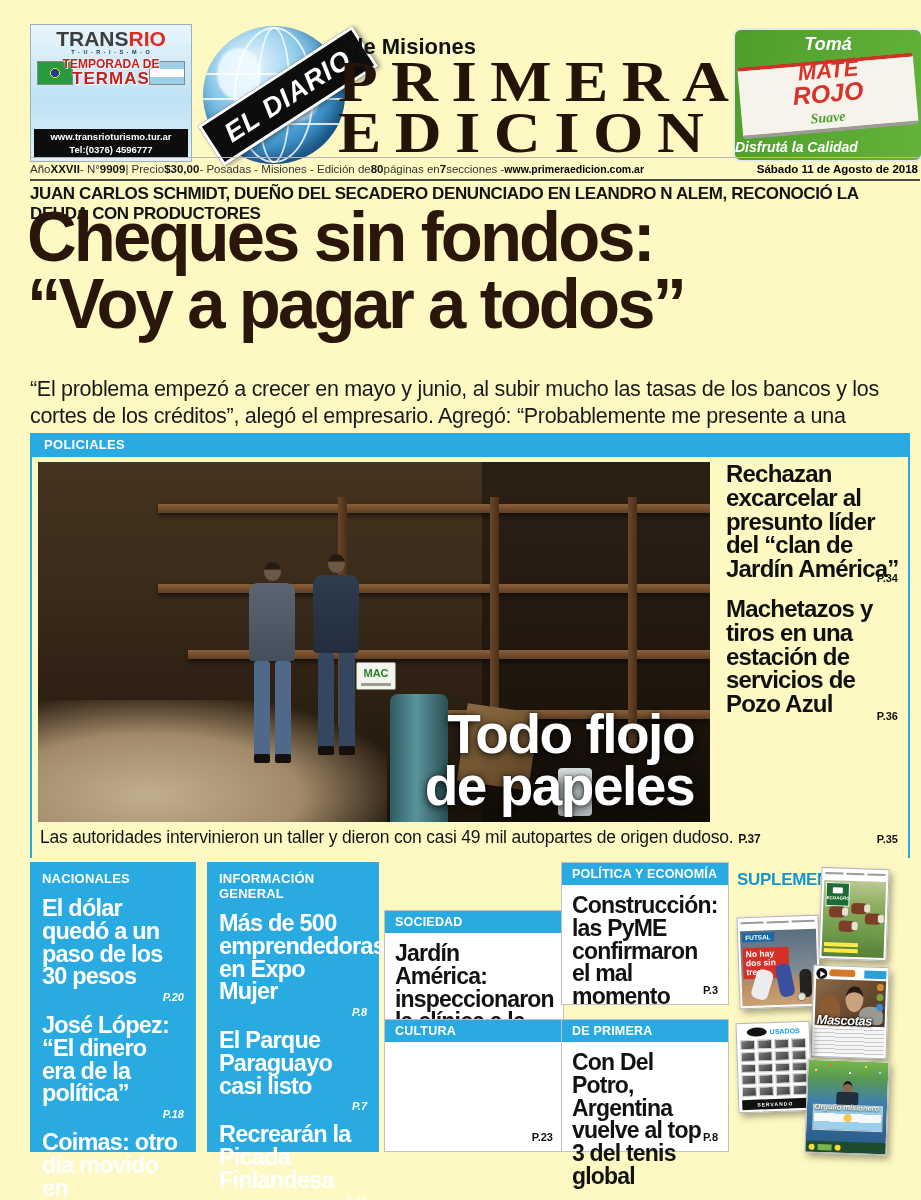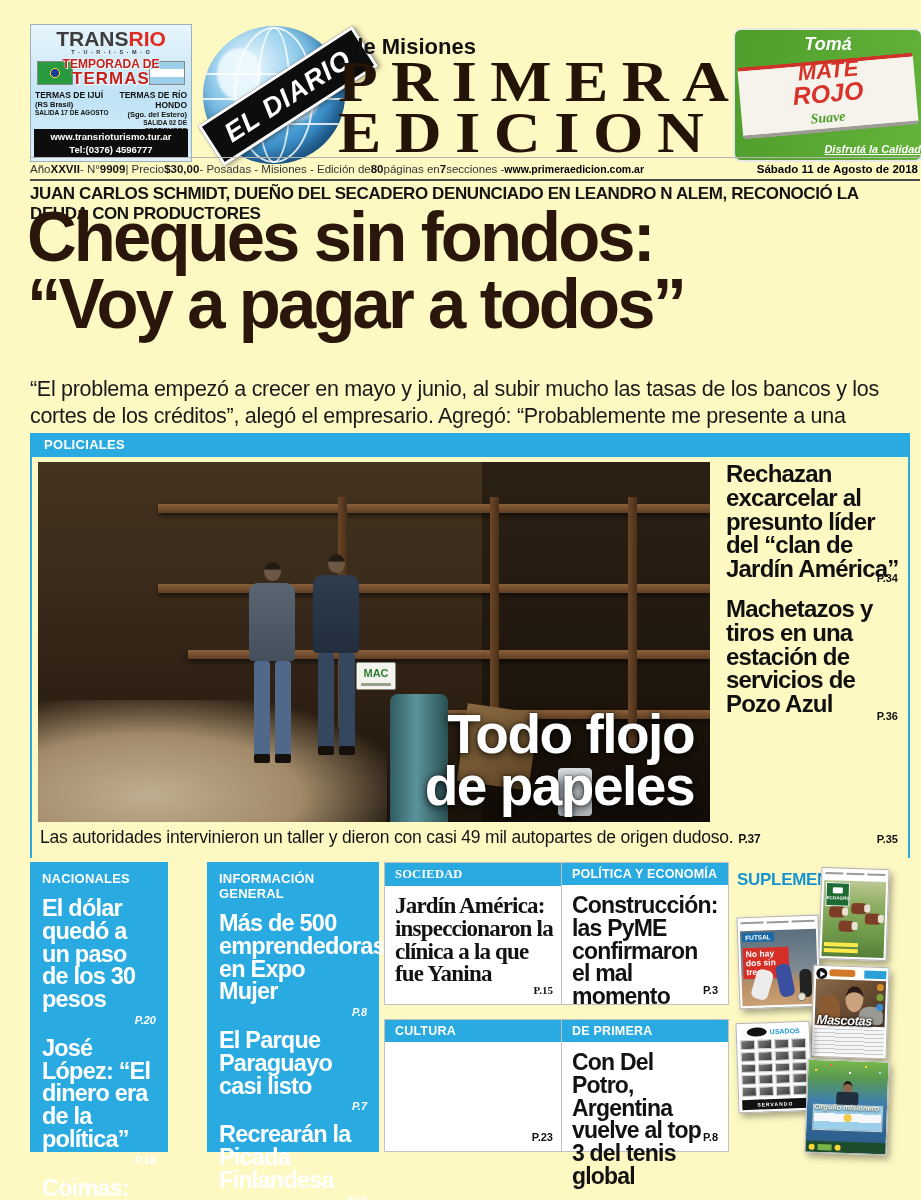--- a/index.html
+++ b/index.html
@@ -28,21 +28,21 @@
 
   .materojo{left:733px;top:28px;width:186px;height:130px;background:linear-gradient(100deg,#4f9e2c,#63b23a);
             border-radius:8px;border:2px solid #e8e8e8;font-style:italic;font-weight:bold;}
   .mr-top{position:absolute;top:4px;left:0;right:0;text-align:center;color:#fff;font-size:18px;}
   .mr-ribbon{position:absolute;left:5px;right:5px;top:30px;height:64px;background:#f5f3ec;transform:rotate(-5deg);
              border-top:4px solid #cf3328;border-bottom:4px solid #9c9c94;border-radius:3px;}
   .mr-mate{position:absolute;left:0;right:0;top:31px;text-align:center;color:#d7332a;font-size:22px;transform:rotate(-5deg);line-height:0.9;}
   .mr-rojo{position:absolute;left:0;right:0;top:52px;text-align:center;color:#d7332a;font-size:25px;transform:rotate(-5deg);line-height:0.9;}
   .mr-suave{position:absolute;left:0;right:0;top:80px;text-align:center;color:#4f9e2c;font-size:14px;transform:rotate(-5deg);
             font-family:"Liberation Serif",serif;}
-  .mr-bottom{position:absolute;bottom:5px;left:0;right:0;text-align:right;color:#fff;font-size:11px;text-decoration:underline;}
+  .mr-bottom{position:absolute;bottom:5px;left:0;right:0;text-align:left;color:#fff;font-size:14px;}
 
   
   .globe{left:203px;top:26px;width:142px;height:138px;border-radius:50%;overflow:hidden;
          background:radial-gradient(circle at 35% 28%,#eaf6fd 0%,#9fd4ef 28%,#3e93cc 62%,#14568e 100%);
          box-shadow:inset -6px -8px 14px rgba(0,30,60,0.45);}
   .globe .blob{position:absolute;background:rgba(240,250,255,0.85);border-radius:50%;filter:blur(1px);}
   .globe .line-h{position:absolute;left:0;right:0;height:2px;background:rgba(255,255,255,0.8);}
   .globe .merid{position:absolute;top:1px;bottom:1px;border:2px solid rgba(255,255,255,0.8);border-radius:50%;}
   .banner{left:196px;top:72px;width:178px;height:42px;background:#0d0d0d;border:3px solid #fff;
           transform:rotate(-33deg);display:flex;align-items:center;justify-content:center;
@@ -209,32 +209,20 @@
     <div class="tr-logo">
       <span class="tr-trans">TRANS</span><span class="tr-rio">RIO</span>
     </div>
     <div class="tr-sub">T · U · R · I · S · M · O</div>
     <span class="flag flag-br"></span>
     <span class="flag flag-ar"></span>
     <div class="tr-season">
       <div class="l1">TEMPORADA DE</div>
       <div class="l2">TERMAS</div>
     </div>
-    <div class="tr-cols">
-      <div class="tr-col">
-        <div class="n">TERMAS DE IJUÍ</div>
-        <div class="p">(RS Brasil)</div>
-        <div class="d">SALIDA 17 DE AGOSTO</div>
-      </div>
-      <div class="tr-col r">
-        <div class="n">TERMAS DE RÍO HONDO</div>
-        <div class="p">(Sgo. del Estero)</div>
-        <div class="d">SALIDA 02 DE SEPTIEMBRE</div>
-      </div>
-    </div>
     <div class="tr-strip">
       <div>www.transrioturismo.tur.ar</div>
       <div>Tel:(0376) 4596777</div>
     </div>
   </div>
 
   <div class="abs globe">
     <div class="blob" style="left:14px;top:22px;width:44px;height:52px;"></div>
     <div class="blob" style="left:66px;top:56px;width:50px;height:40px;opacity:0.6;"></div>
     <div class="line-h" style="top:34%;"></div>
@@ -331,41 +319,41 @@
     <div class="side-pref" style="top:139px;">P.34</div>
     <div class="side-story" style="top:164px;">Machetazos y tiros en una estación de servicios de Pozo Azul</div>
     <div class="side-pref" style="top:277px;">P.36</div>
     <div class="side-pref" style="top:400px;">P.35</div>
 
     <div class="caption">
       <span>Las autoridades intervinieron un taller y dieron con casi 49 mil autopartes de origen dudoso. </span><span class="pref">P.37</span>
     </div>
   </div>
 
-  <div class="abs cyanbox" style="left:30px;top:862px;width:138px;height:290px;">
+  <div class="abs cyanbox" style="left:30px;top:862px;width:166px;height:290px;">
     <div class="sec-label">NACIONALES</div>
     <div class="cb-story">El dólar quedó a un paso de los 30 pesos</div>
     <div class="cb-pref">P.20</div>
     <div class="cb-story">José López: “El dinero era de la política”</div>
     <div class="cb-pref">P.18</div>
     <div class="cb-story">Coimas: otro día movido en Comodoro Py</div>
     <div class="cb-pref">P.19</div>
   </div>
 
   <div class="abs cyanbox" style="left:207px;top:862px;width:172px;height:290px;">
     <div class="sec-label">INFORMACIÓN GENERAL</div>
     <div class="cb-story">Más de 500 emprendedoras en Expo Mujer</div>
     <div class="cb-pref">P.8</div>
     <div class="cb-story">El Parque Paraguayo casi listo</div>
     <div class="cb-pref">P.7</div>
     <div class="cb-story">Recrearán la Picada Finlandesa</div>
     <div class="cb-pref">P.12</div>
   </div>
 
-  <div class="abs whitebox" style="left:384px;top:862px;width:180px;height:143px;font-family:Liberation Serif, serif;">
+  <div class="abs whitebox" style="left:384px;top:910px;width:180px;height:143px;">
     <div class="wb-strip">SOCIEDAD</div>
     <div class="wb-story">Jardín América: inspeccionaron la clínica a la que fue Yanina</div>
     <div class="wb-pref">P.15</div>
   </div>
   <div class="abs whitebox" style="left:384px;top:1019px;width:180px;height:133px;">
     <div class="wb-strip">CULTURA</div>
     <div class="wb-pref">P.23</div>
   </div>
   <div class="abs whitebox" style="left:561px;top:862px;width:168px;height:143px;">
     <div class="wb-strip">POLÍTICA Y ECONOMÍA</div>

